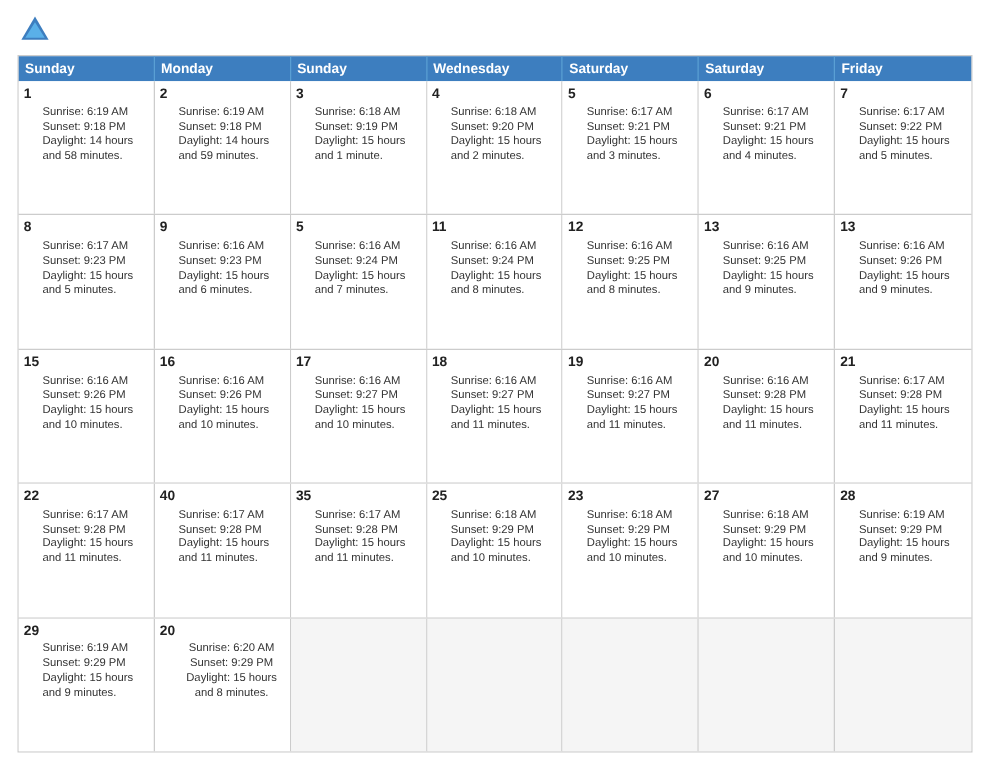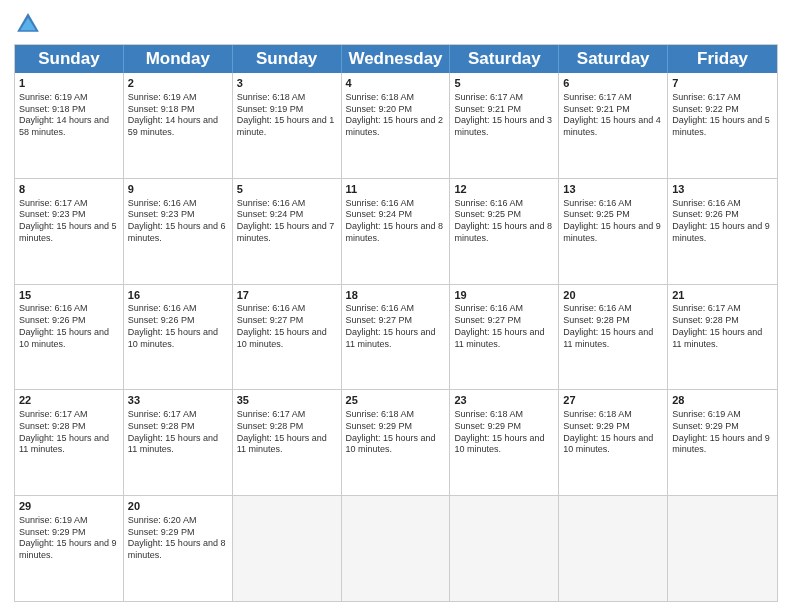--- a/index.html
+++ b/index.html
@@ -58,24 +58,24 @@
       flex-direction: column;
       border: 1px solid #ccc;
     }
     .cal-header {
       display: grid;
       grid-template-columns: repeat(7, 1fr);
       background: #3d7ebf;
     }
     .cal-header-cell {
       color: #fff;
-      font-size: 17px;
+      font-size: 11px;
       font-weight: bold;
       padding: 4px 5px;
-      text-align: center;
+      text-align: left;
       border-right: 1px solid #5a9fd4;
     }
     .cal-header-cell:last-child { border-right: none; }
     .cal-body {
       display: flex;
       flex-direction: column;
       flex: 1;
     }
     .cal-row {
       display: grid;
@@ -99,20 +99,21 @@
       font-size: 11px;
       font-weight: bold;
       color: #222;
       display: block;
       margin-bottom: 1px;
     }
     .cal-cell .cell-text {
       font-size: 9px;
       color: #333;
       line-height: 1.3;
+      margin-left: 15px;
     }
   </style>
 </head>
 <body>
 
 <div class="page">
   <div class="header">
     <div class="logo">
       <svg class="logo-icon" viewBox="0 0 36 36">
         <polygon points="18,4 32,28 4,28" fill="#3d7ebf"></polygon>
@@ -273,21 +274,21 @@
           </div>
         </div>
         <div class="cal-row">
           <div class="cal-cell">
             <span class="day-num">22</span>
             <div class="cell-text" style="white-space: pre-line;">Sunrise: 6:17 AM
 Sunset: 9:28 PM
 Daylight: 15 hours and 11 minutes.</div>
           </div>
           <div class="cal-cell">
-            <span class="day-num">33</span>
+            <span class="day-num">40</span>
             <div class="cell-text" style="white-space: pre-line;">Sunrise: 6:17 AM
 Sunset: 9:28 PM
 Daylight: 15 hours and 11 minutes.</div>
           </div>
           <div class="cal-cell">
             <span class="day-num">35</span>
             <div class="cell-text" style="white-space: pre-line;">Sunrise: 6:17 AM
 Sunset: 9:28 PM
 Daylight: 15 hours and 11 minutes.</div>
           </div>
@@ -318,21 +319,21 @@
         </div>
         <div class="cal-row">
           <div class="cal-cell">
             <span class="day-num">29</span>
             <div class="cell-text" style="white-space: pre-line;">Sunrise: 6:19 AM
 Sunset: 9:29 PM
 Daylight: 15 hours and 9 minutes.</div>
           </div>
           <div class="cal-cell">
             <span class="day-num">20</span>
-            <div class="cell-text" style="white-space: pre-line;">Sunrise: 6:20 AM
+            <div class="cell-text" style="white-space: pre-line; text-align: center;">Sunrise: 6:20 AM
 Sunset: 9:29 PM
 Daylight: 15 hours and 8 minutes.</div>
           </div>
           <div class="cal-cell empty"></div>
           <div class="cal-cell empty"></div>
           <div class="cal-cell empty"></div>
           <div class="cal-cell empty"></div>
           <div class="cal-cell empty"></div>
         </div>
       </div>

